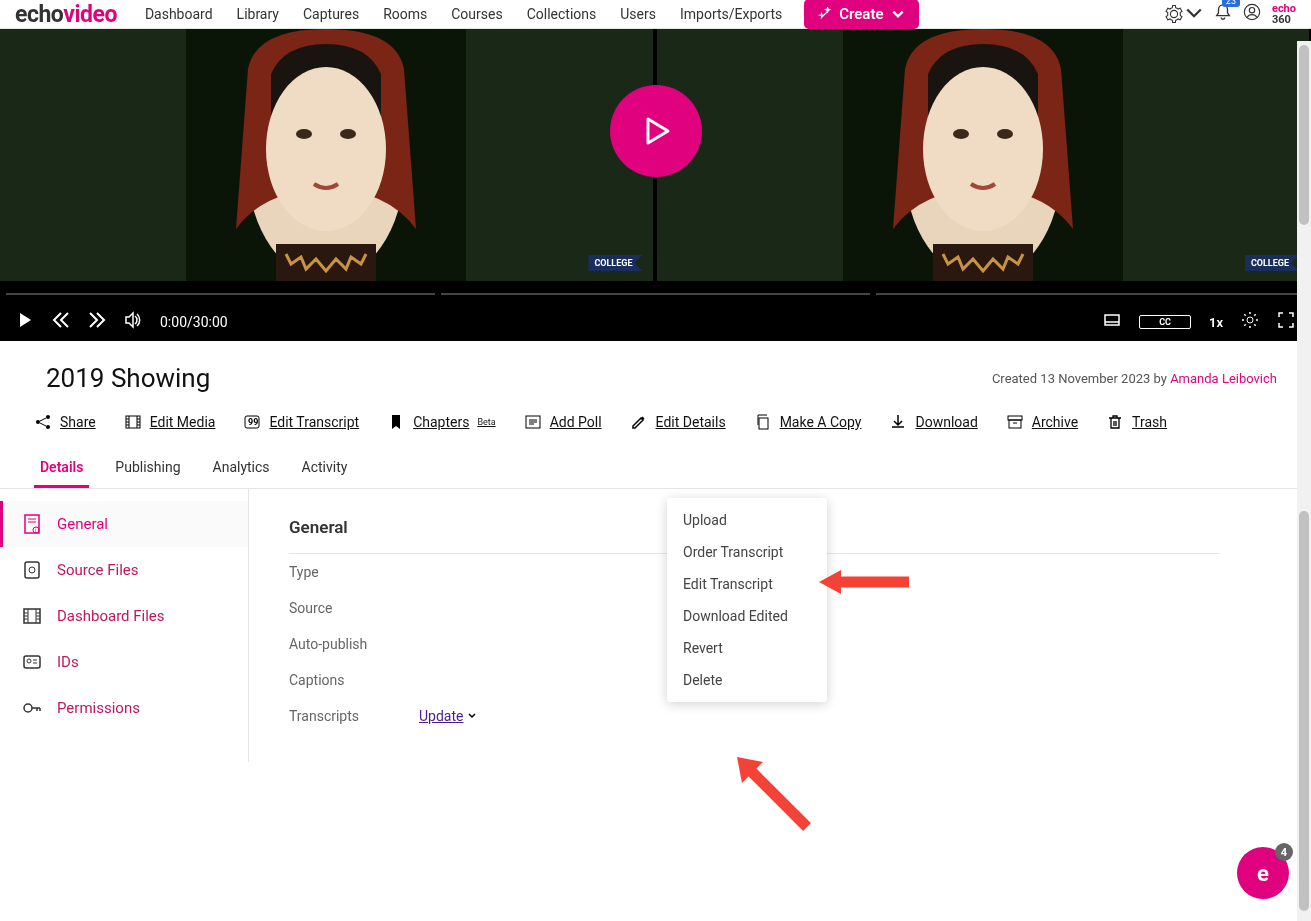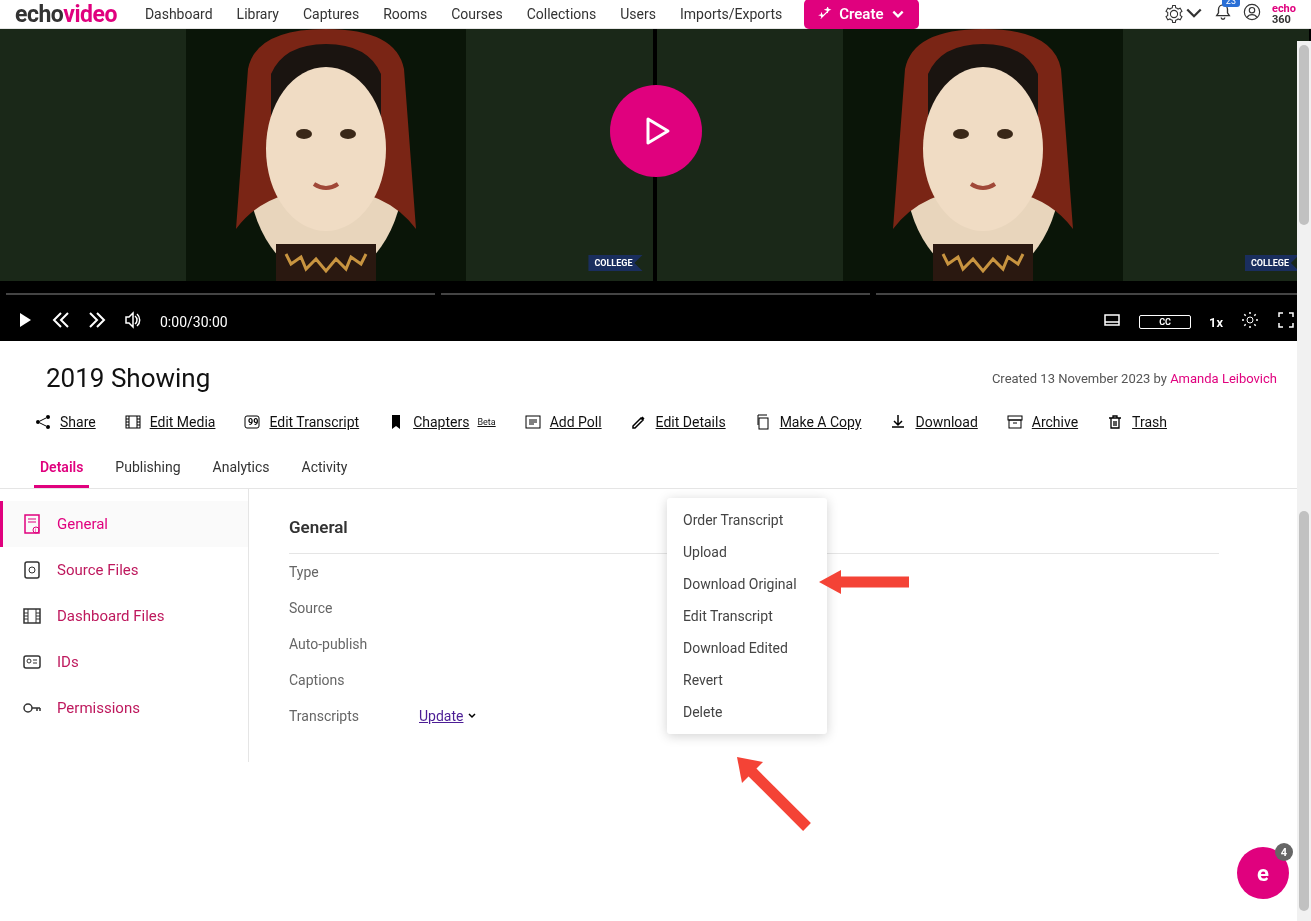--- a/index.html
+++ b/index.html
@@ -395,23 +395,22 @@
         <span class="update-link">
           <span>Update</span>
           <svg width="10" height="10" viewBox="0 0 10 10">
               <path d="M2 3l3 3 3-3" stroke="#000" stroke-width="1.5" fill="none"></path>
             </svg>
         </span>
       </div>
     </div>
 
     <div class="dropdown">
+      <div class="dd-item">Upload</div>
       <div class="dd-item">Order Transcript</div>
-      <div class="dd-item">Upload</div>
-      <div class="dd-item">Download Original</div>
       <div class="dd-item">Edit Transcript</div>
       <div class="dd-item">Download Edited</div>
       <div class="dd-item">Revert</div>
       <div class="dd-item">Delete</div>
     </div>
 
     <div class="arrow" style="left:570px; top:78px;">
       <svg width="90" height="30" viewBox="0 0 90 30">
           <path d="M90 15 L15 15" stroke="#f44336" stroke-width="11"></path>
           <path d="M0 15 L22 3 L22 27 Z" fill="#f44336"></path>

